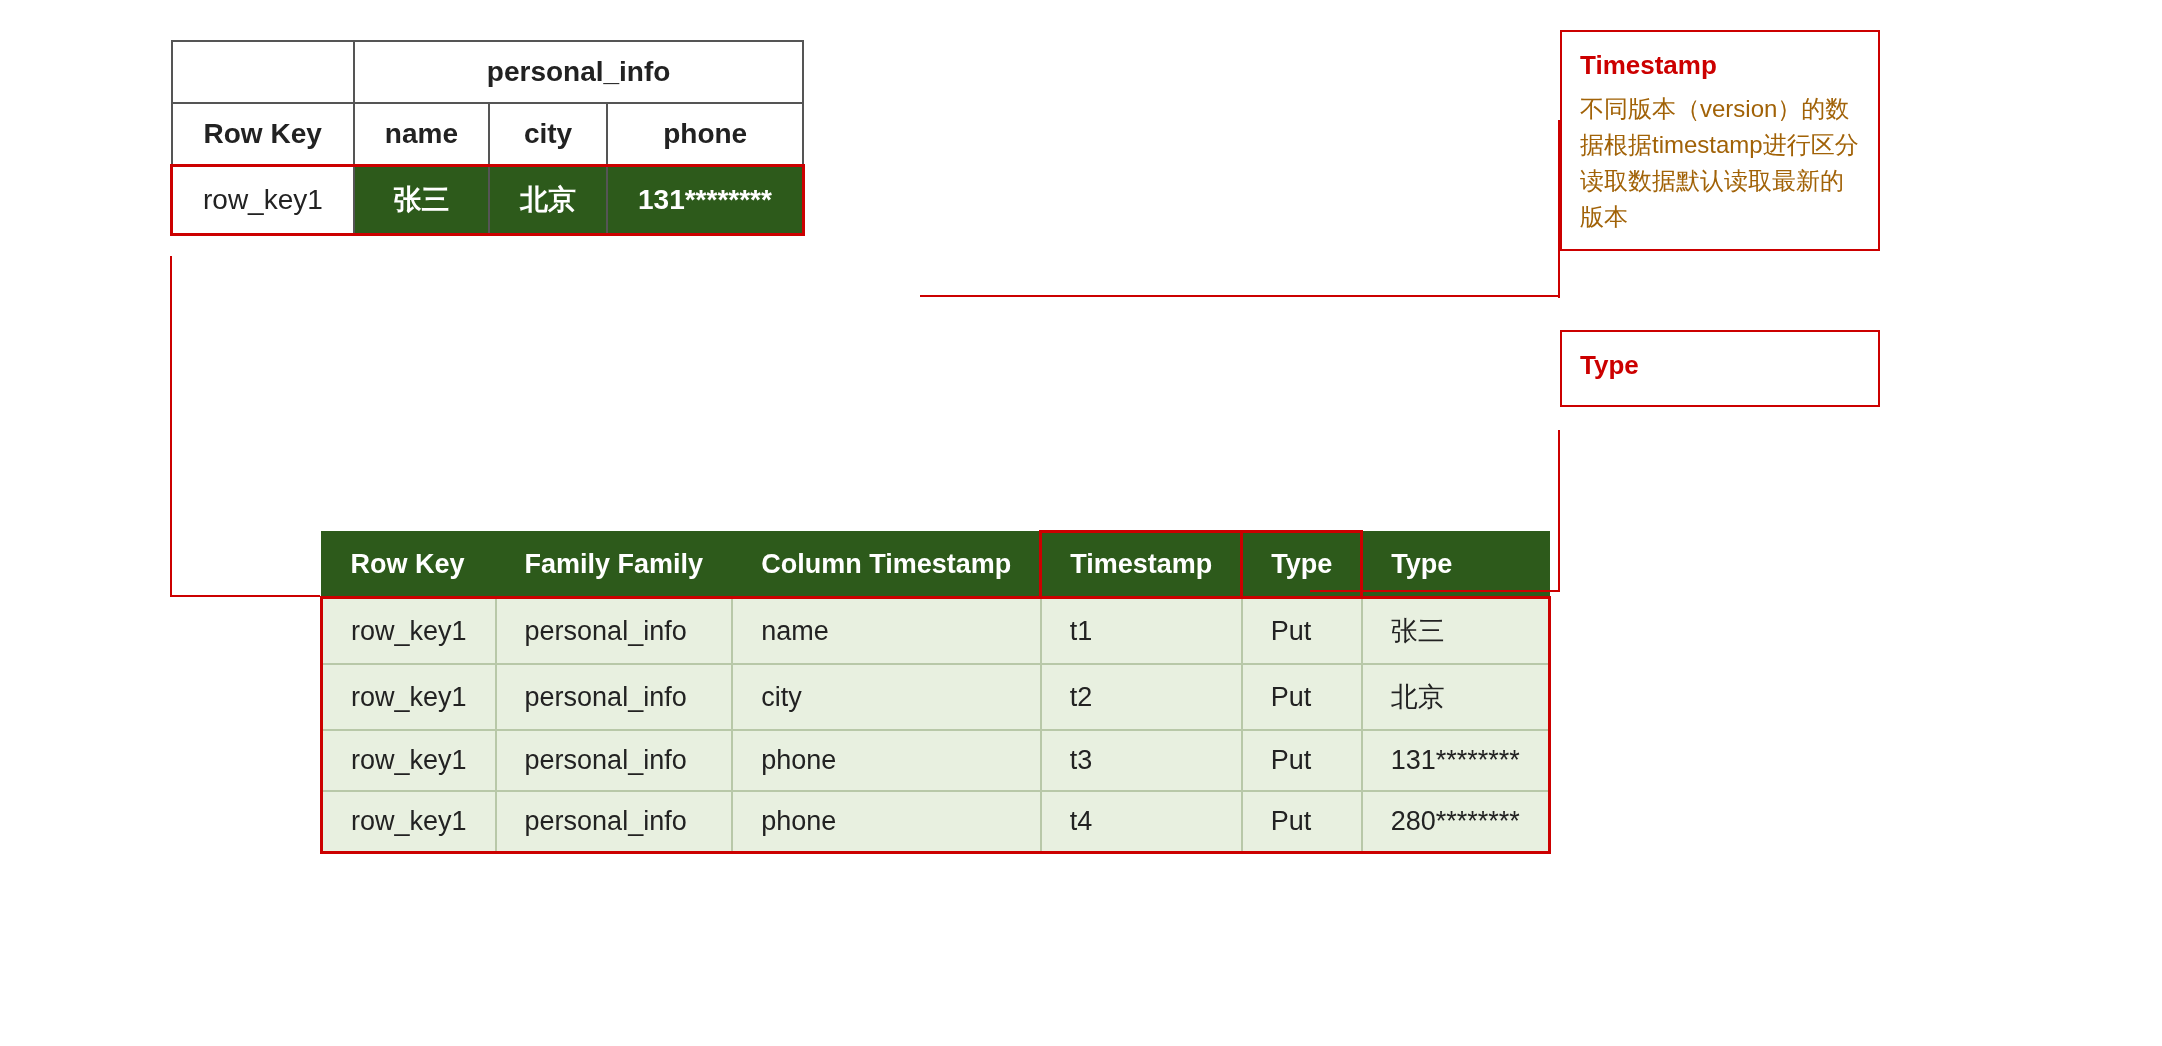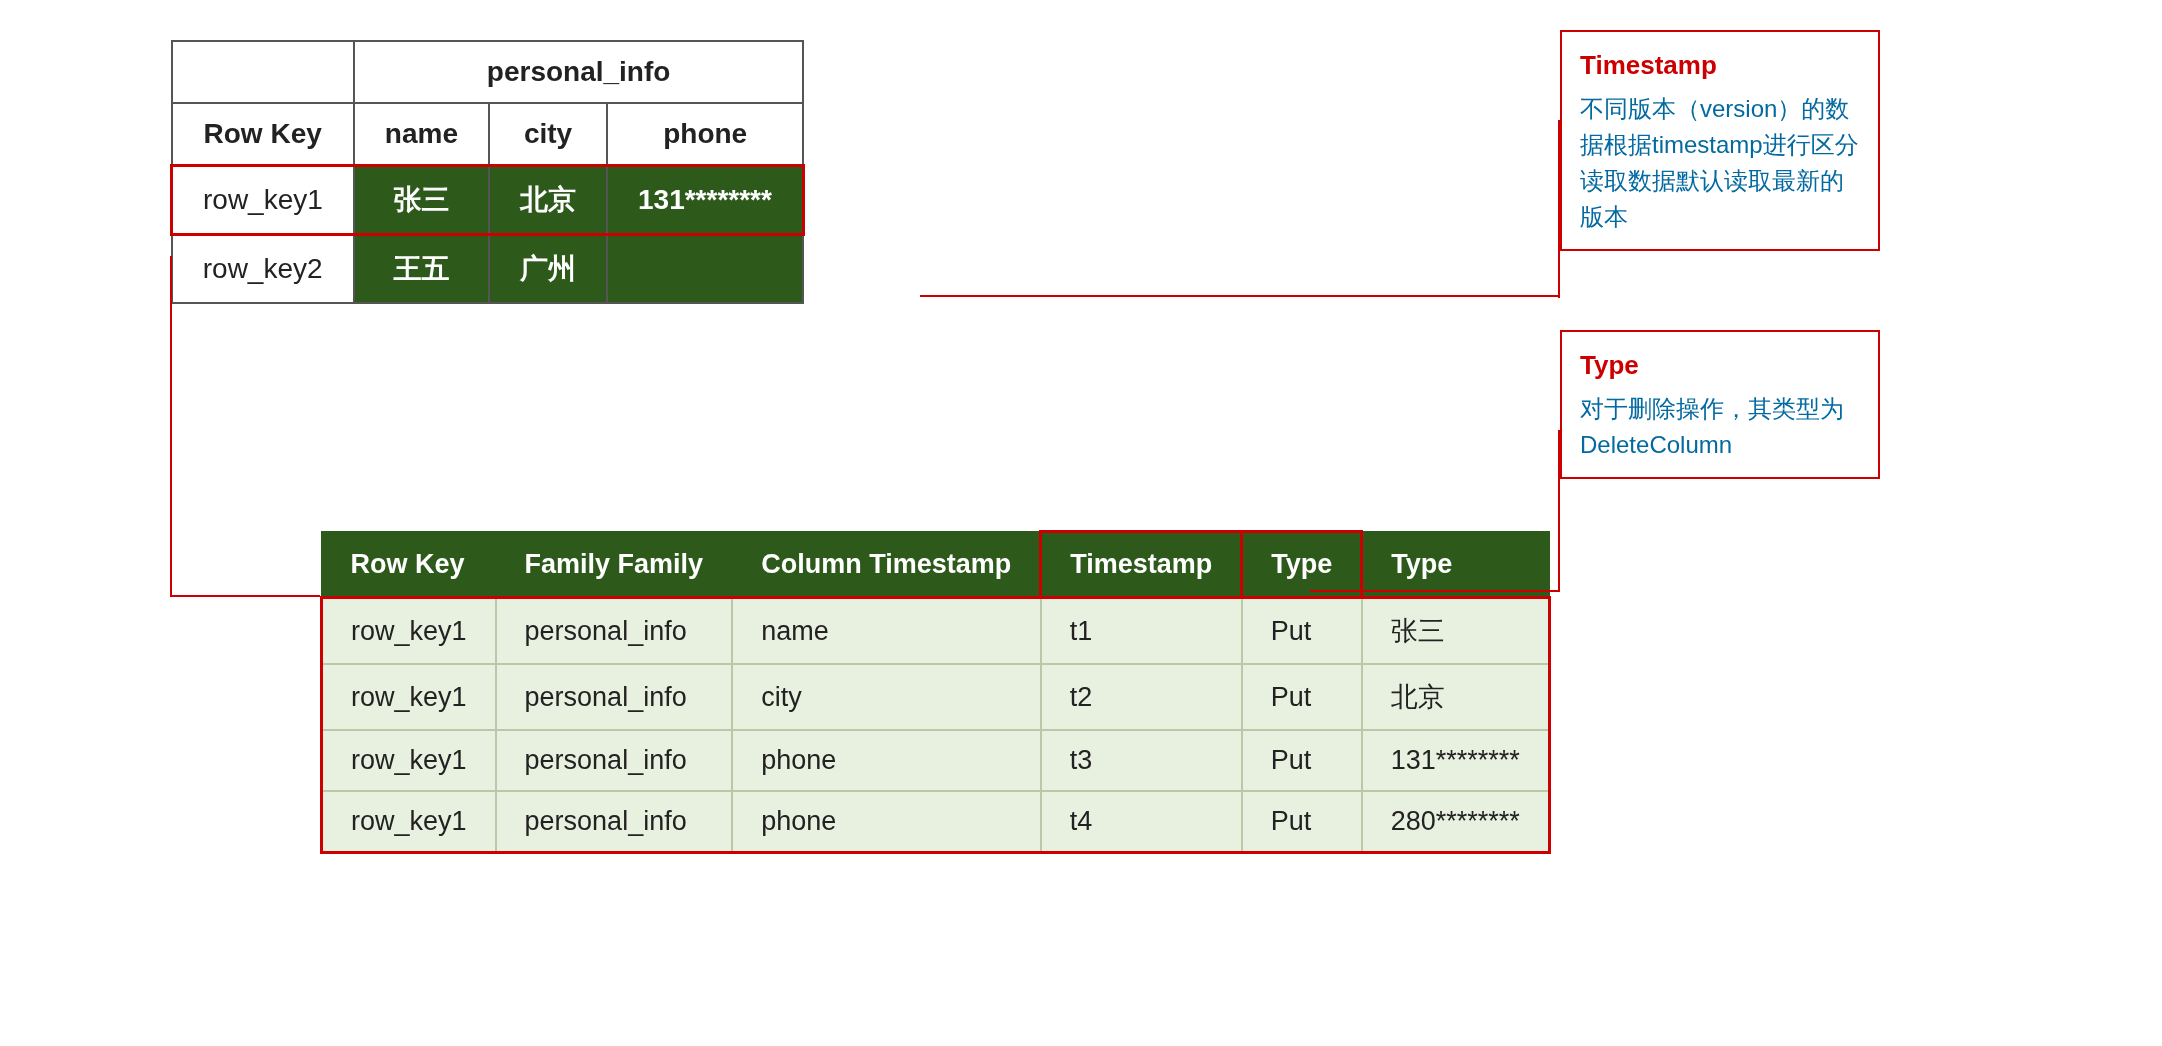--- a/index.html
+++ b/index.html
@@ -139,21 +139,21 @@
 
     .annotation-box .ann-title {
       color: #cc0000;
       font-weight: bold;
       font-size: 26px;
       display: block;
       margin-bottom: 6px;
     }
 
     .annotation-box .ann-body {
-      color: #0369a1;
+      color: #a16207;
     }
 
     
     .connector-h {
       position: absolute;
       border-top: 2.5px solid #cc0000;
     }
     .connector-v {
       position: absolute;
       border-left: 2.5px solid #cc0000;
@@ -176,26 +176,20 @@
         <th class="subheader">phone</th>
       </tr>
     </thead>
     <tbody>
       <tr class="red-bordered-row">
         <td class="row-key-col">row_key1</td>
         <td class="dark-green">张三</td>
         <td class="dark-green">北京</td>
         <td class="dark-green">131********</td>
       </tr>
-      <tr>
-        <td class="row-key-col">row_key2</td>
-        <td class="dark-green">王五</td>
-        <td class="dark-green">广州</td>
-        <td class="dark-green-empty"></td>
-      </tr>
     </tbody>
   </table>
 </div>
 
 <div class="bottom-table-wrapper">
   <table class="bottom-table">
     <thead>
       <tr>
         <th>Row Key</th>
         <th>Family Family</th>
@@ -242,21 +236,20 @@
   </table>
 </div>
 
 <div class="annotation-box" style="top: 30px; left: 1560px; width: 370px;">
   <span class="ann-title">Timestamp</span>
   <span class="ann-body">不同版本（version）的数据根据timestamp进行区分读取数据默认读取最新的版本</span>
 </div>
 
 <div class="annotation-box" style="top: 330px; left: 1560px; width: 370px;">
   <span class="ann-title">Type</span>
-  <span class="ann-body">对于删除操作，其类型为DeleteColumn</span>
 </div>
 
 <div class="connector-h" style="top: 295px; left: 920px; width: 640px;"></div>
 
 <div class="connector-v" style="top: 120px; left: 1558px; height: 178px;"></div>
 
 <div class="connector-h" style="top: 590px; left: 1310px; width: 250px;"></div>
 <div class="connector-v" style="top: 430px; left: 1558px; height: 160px;"></div>
 
 <div class="connector-v" style="top: 256px; left: 170px; height: 340px;"></div>

